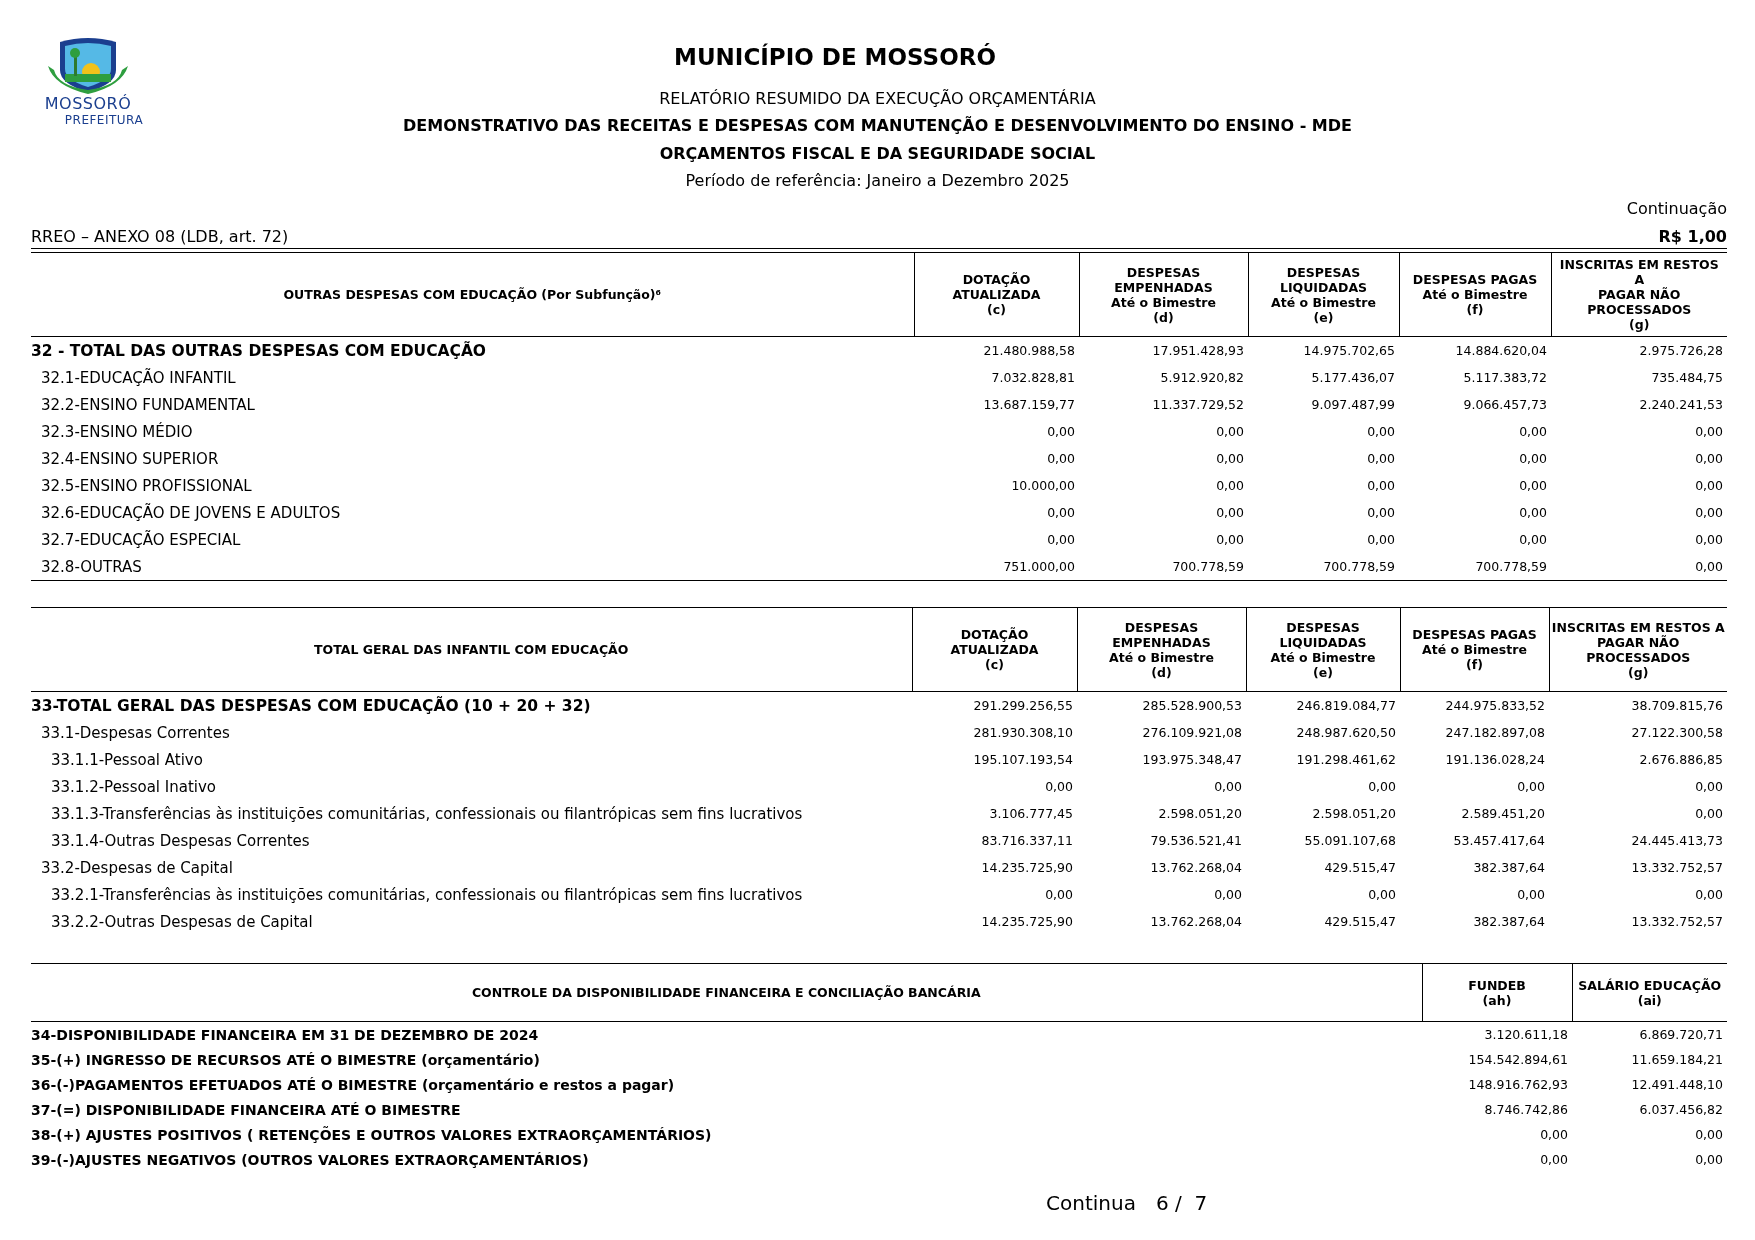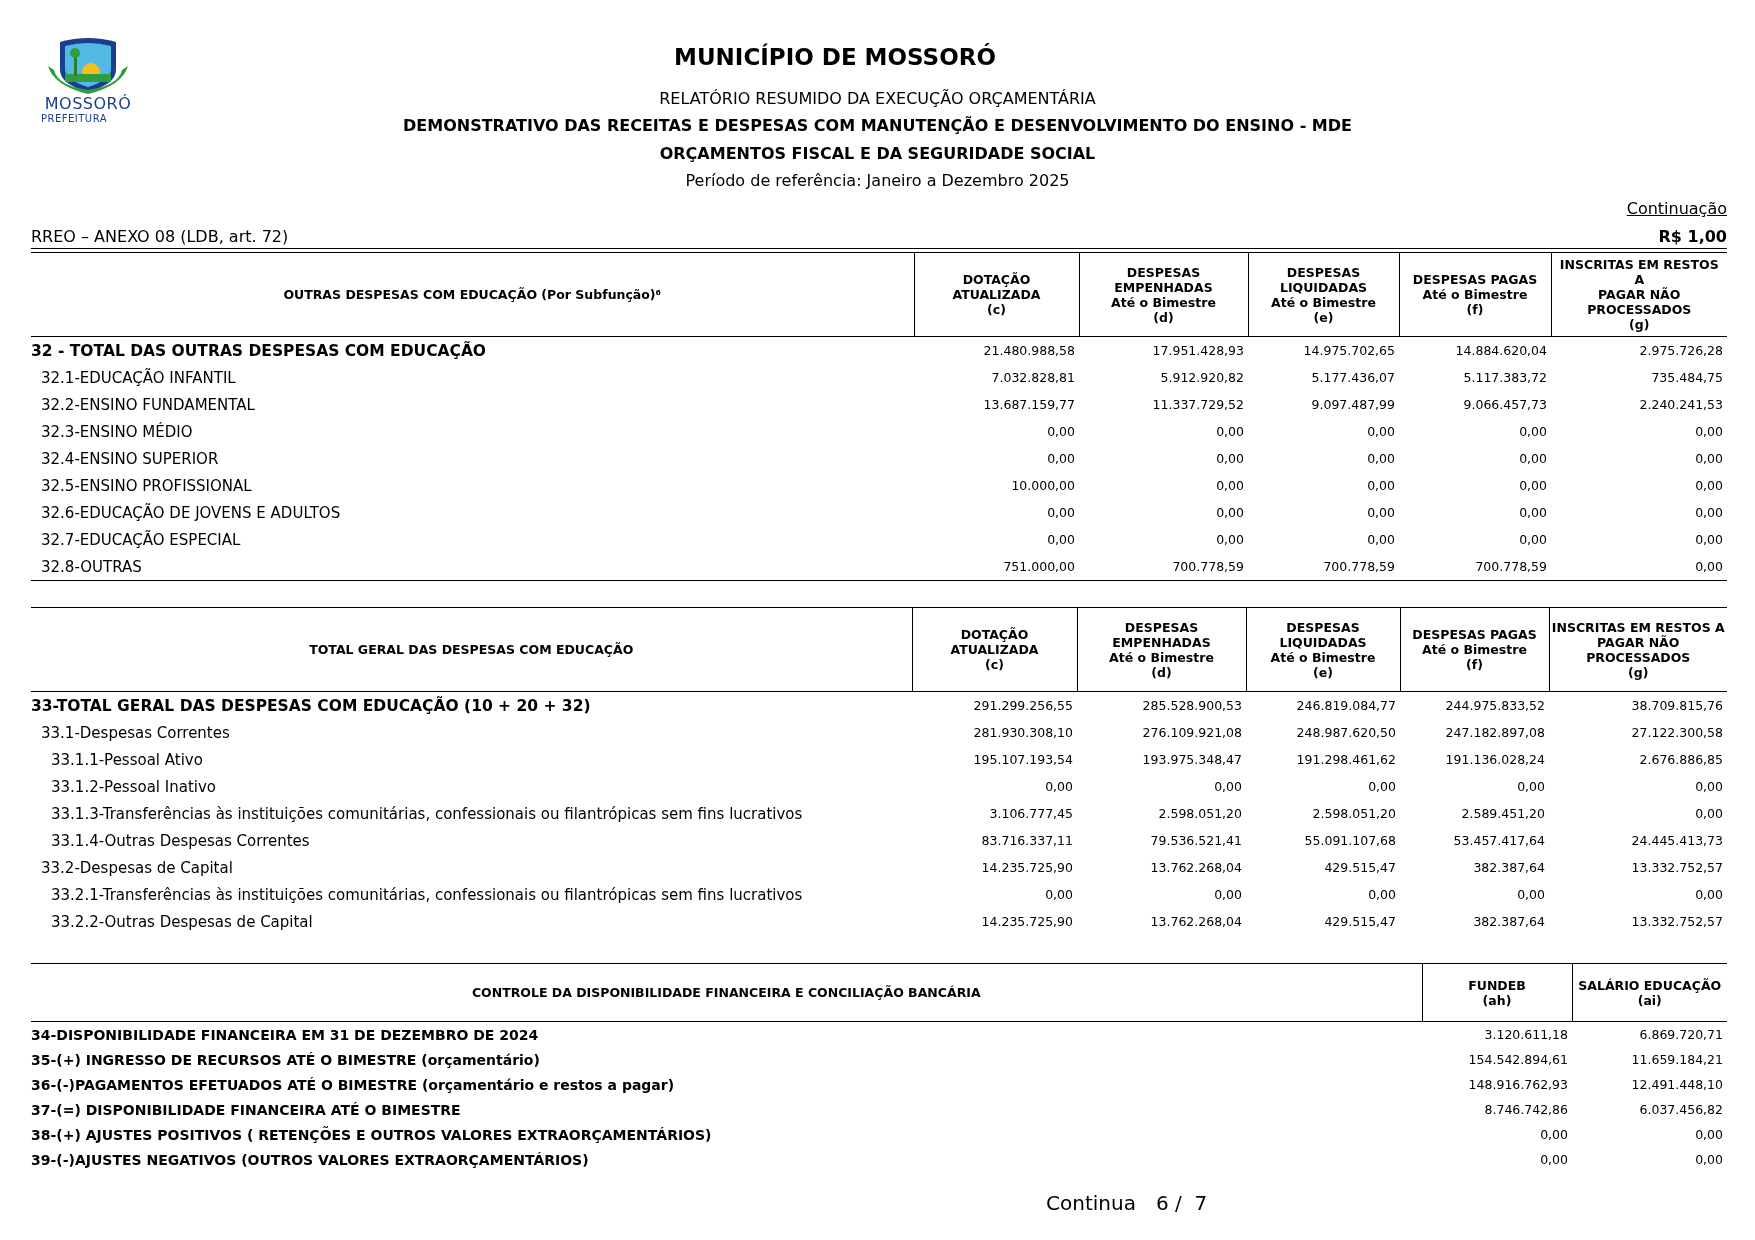--- a/index.html
+++ b/index.html
@@ -1,25 +1,25 @@
 <!DOCTYPE html>
 <html><head>
 <meta charset="utf-8">
 <style>
   html, body { margin:0; padding:0; background:#ffffff; }
   body { width:1755px; height:1240px; position:relative; overflow:hidden;
          font-family:"DejaVu Sans", sans-serif; color:#000; }
   .abs { position:absolute; }
   .logo { left:38px; top:36px; width:100px; height:92px; }
   .logo-text { left:30px; top:94px; width:116px; text-align:center; font-weight:normal; font-size:16px; color:#1b3f8f; letter-spacing:0.5px; }
-  .logo-sub { left:16px; top:113px; width:116px; text-align:center; font-size:10px; color:#1b3f8f; letter-spacing:0.5px; }
+  .logo-sub { left:46px; top:113px; width:116px; text-align:center; font-size:12px; color:#1b3f8f; letter-spacing:0.5px; }
   .h1 { left:0; width:1670px; top:44px; text-align:center; font-weight:bold; font-size:23px; }
   .h2 { left:0; width:1755px; text-align:center; font-size:16px; }
   .h2.b { font-weight:bold; }
-  .cont { right:28px; top:199px; font-size:16px;text-decoration:underline; }
+  .cont { right:28px; top:199px; font-size:16px; }
   .anexo { left:31px; top:227px; font-size:16px; }
   .rs { right:28px; top:227px; font-size:16px; font-weight:bold; }
   .dbl { left:31px; right:28px; top:248px; height:3px; border-top:1px solid #000; border-bottom:1px solid #000; }
 
   table.t { position:absolute; left:31px; width:1696px; border-collapse:collapse; table-layout:fixed; }
   table.t th { font-size:12.5px; font-weight:bold; text-align:center; vertical-align:middle; line-height:15px;
                border-right:1px solid #000; padding:0 2px; }
   table.t th:last-child { border-right:none; }
   table.t thead tr { border-top:1.5px solid #000; border-bottom:1.5px solid #000; }
   table.t td { font-size:12.5px; text-align:right; padding:0 4px 0 0; height:27px; white-space:nowrap; }
@@ -161,21 +161,21 @@
   <colgroup>
     <col style="width:881px">
       <col style="width:165px">
       <col style="width:169px">
       <col style="width:154px">
       <col style="width:149px">
       <col style="width:178px">
   </colgroup>
   <thead>
     <tr style="height:84px">
-      <th><span>TOTAL GERAL DAS DESPESAS COM EDUCAÇÃO</span></th>
+      <th><span>TOTAL GERAL DAS INFANTIL COM EDUCAÇÃO</span></th>
       <th><span>DOTAÇÃO ATUALIZADA</span><br><span>(c)</span></th>
       <th><span>DESPESAS EMPENHADAS</span><br><span>Até o Bimestre</span><br><span>(d)</span></th>
       <th><span>DESPESAS LIQUIDADAS</span><br><span>Até o Bimestre</span><br><span>(e)</span></th>
       <th><span>DESPESAS PAGAS</span><br><span>Até o Bimestre</span><br><span>(f)</span></th>
       <th><span>INSCRITAS EM RESTOS A</span><br><span>PAGAR NÃO PROCESSADOS</span><br><span>(g)</span></th>
     </tr>
   </thead>
   <tbody>
     <tr class="total">
       <td class="lbl">33-TOTAL GERAL DAS DESPESAS COM EDUCAÇÃO (10 + 20 + 32)</td>

